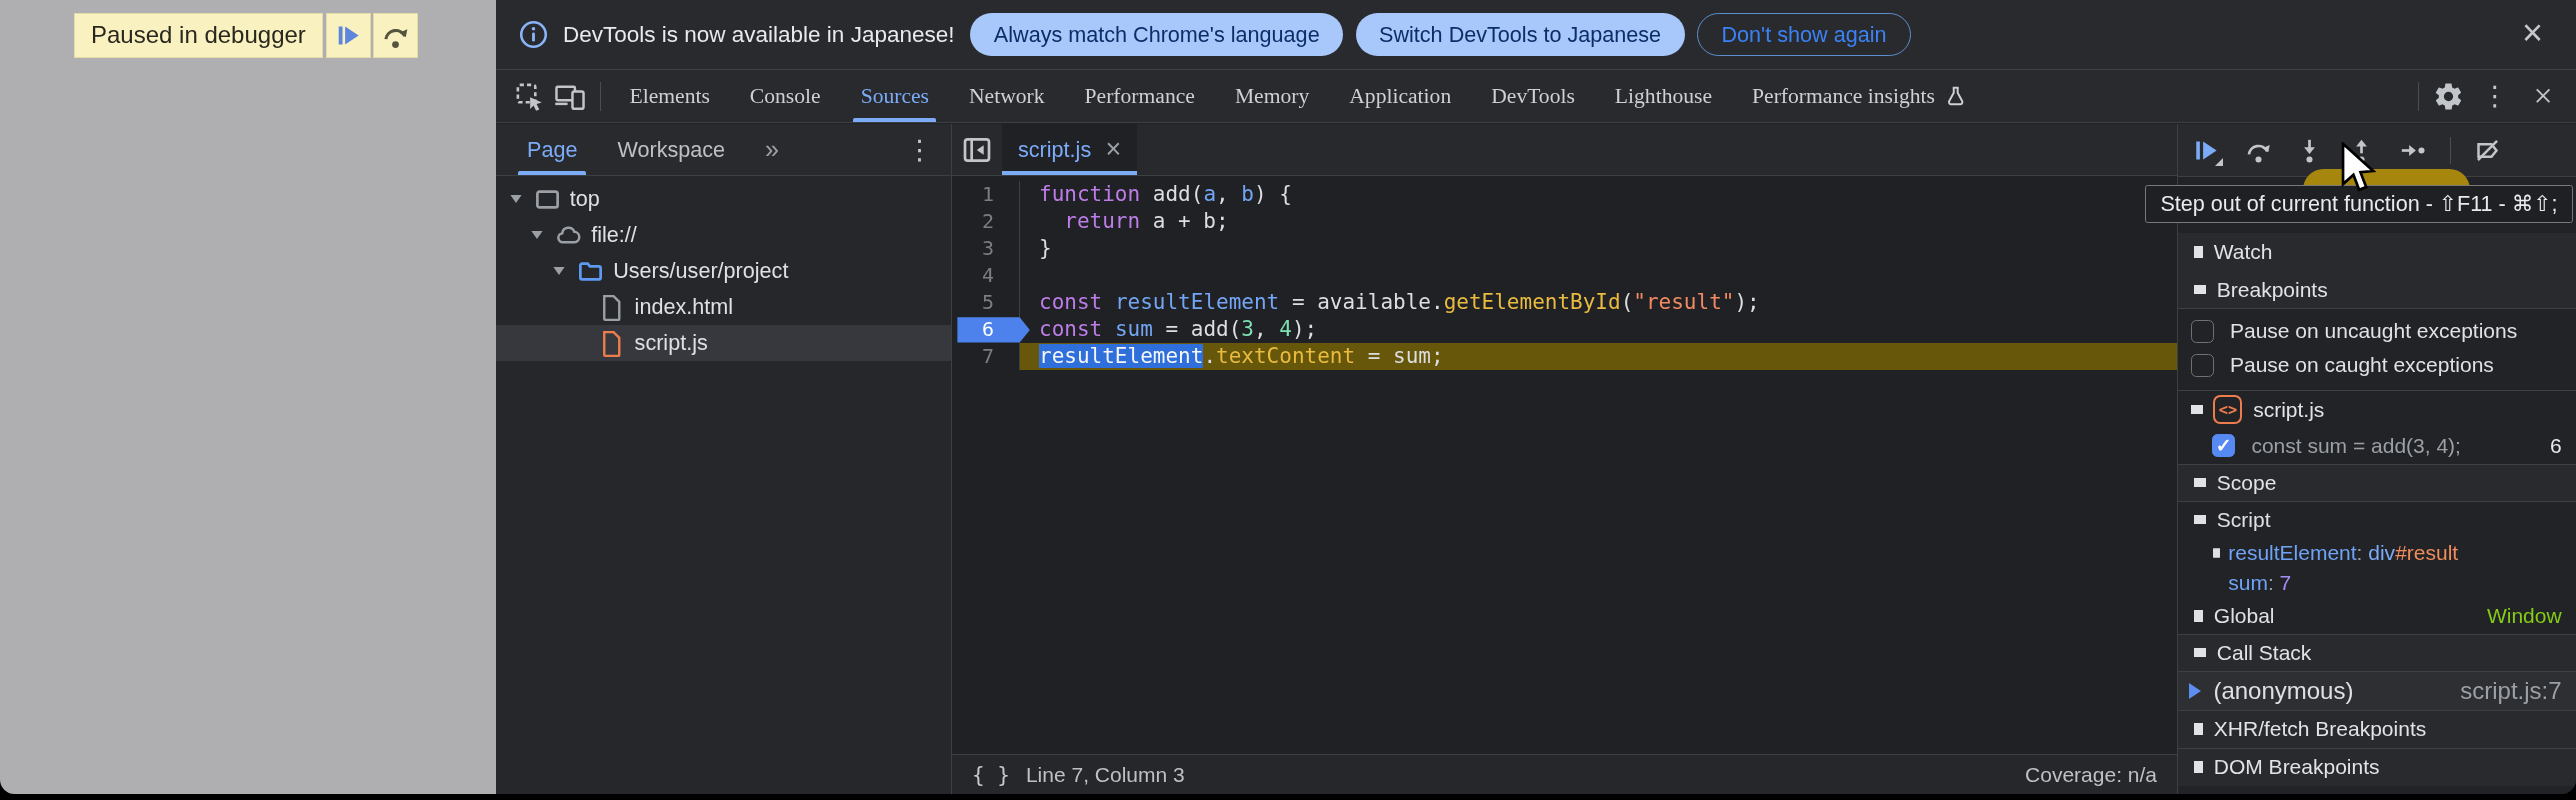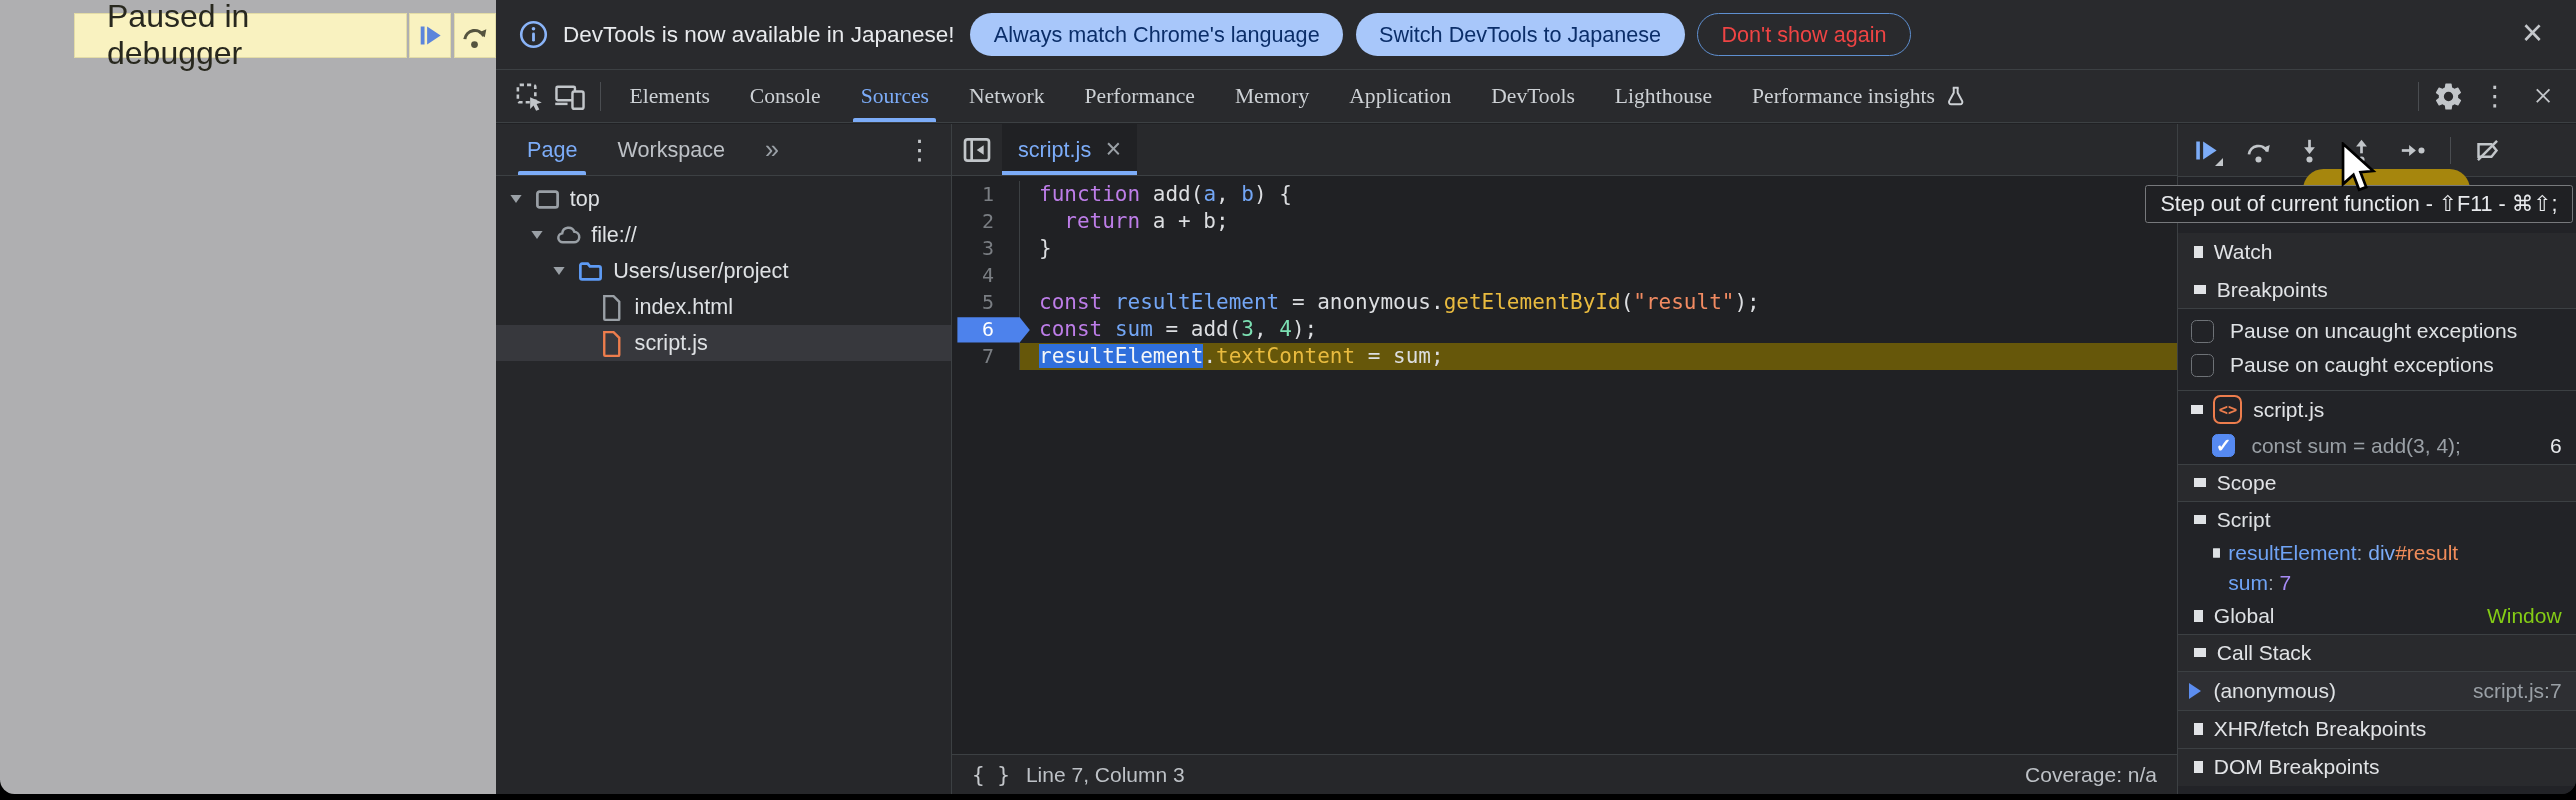--- a/index.html
+++ b/index.html
@@ -7,34 +7,34 @@
   body { font-family: "Liberation Sans", sans-serif; }
 
   .stage { position: relative; width: 2576px; height: 801px; background: #000; overflow: hidden; }
   .window { position: absolute; left: 0; top: 0; width: 2576px; height: 794px;
             border-bottom-left-radius: 14.4px; border-bottom-right-radius: 14.4px; overflow: hidden; }
 
   
   .page-area { position: absolute; left: 0; top: 0; width: 496px; height: 794px; background: #AFAFB1; }
   .paused-banner { position: absolute; left: 74px; top: 12.6px; height: 45px; display: flex; gap: 2.7px; }
   .paused-banner .seg { background: #F9F2C0; border: 0.9px solid #E3DCA6; display: flex; align-items: center; }
-  .paused-banner .label-seg { padding: 0 32px; font-size: 32px; color: #28281E; }
+  .paused-banner .label-seg { padding: 0 16px; font-size: 24px; color: #28281E; }
   .paused-banner .icon-seg { width: 45px; justify-content: center; }
 
   
   .devtools { position: absolute; left: 496px; top: 0; width: 2080px; height: 794px; background: #202124; }
 
   
   .infobar { position: relative; height: 70px; background: #292A2D; border-bottom: 0.9px solid #3C4043;
              display: flex; align-items: center; padding-left: 21.6px; }
   .infobar .msg { font-size: 22.5px; color: #E8EAED; margin: 0 16px 0 14.4px; }
   .ib-btn { height: 43px; border-radius: 21.6px; font-size: 21.6px; font-weight: 500; display: flex; align-items: center;
             padding: 0 23.4px; margin-right: 12.6px; white-space: nowrap; }
   .ib-btn.filled { background: #A8C7FA; color: #0B2E69; }
-  .ib-btn.outlined { background: transparent; color: #ef4444; border: 1.8px solid #5E8FD0; }
+  .ib-btn.outlined { background: transparent; color: #3b82f6; border: 1.8px solid #5E8FD0; }
   .infobar .close { position: absolute; right: 23.4px; top: 14.4px; width: 40px; height: 40px; color: #C4C7CB;
                     font-size: 36px; line-height: 38px; text-align: center; }
 
   
   .main-toolbar { height: 53px; background: #292A2D; border-bottom: 0.9px solid #3C4043;
                   display: flex; align-items: center; padding-left: 12.6px; position: relative; font-family: Liberation Serif, serif; }
   .tb-iconbtn { width: 41px; height: 41px; display: flex; align-items: center; justify-content: center; color: #C2C6CA; }
   .tb-divider { width: 0.9px; height: 29px; background: #4A4D51; margin: 0 9px; }
   .main-tabs { display: flex; height: 100%; align-items: stretch; }
   .main-tab { position: relative; display: flex; align-items: center; padding: 0 20px; font-size: 21.6px; color: #CDD1D5; }
@@ -134,21 +134,21 @@
   .scope-row { display: flex; align-items: center; font-size: 21px; color: #DEE1E4; padding-left: 16px; gap: 10.8px; }
   .row-script { height: 36px; flex: 0 0 36px; }
   .row-var { height: 30px; flex: 0 0 30px; padding-left: 34px; }
   .row-var .v-name { color: #6FA3F5; }
   .row-var .colon { color: #9AA0A6; }
   .v-node { color: #7CACF8; } .v-id { color: #F08C5A; } .v-number { color: #A78BF6; }
   .row-global { height: 36px; flex: 0 0 36px; padding-right: 14.4px; }
   .row-global .g-val { margin-left: auto; color: #84cc16; }
 
   .frame-row { height: 38px; flex: 0 0 38px; background: #2E2F33; display: flex; align-items: center;
-               padding: 0 14.4px 0 10.8px; gap: 12.6px; font-size: 21px; color: #DEE1E4; text-align: center; }
+               padding: 0 14.4px 0 10.8px; gap: 12.6px; font-size: 24px; color: #DEE1E4; text-align: center; }
   .frame-row .loc { margin-left: auto; color: #9AA0A6; }
   .exec-arrow { width: 0; height: 0; border-style: solid; border-width: 8px 0 8px 12.6px;
                 border-color: transparent transparent transparent #5C8DEF; }
 
   
   .gold-pill { position: absolute; left: 2303px; top: 169px; width: 167px; height: 41px; border-radius: 21px;
                background: #A6860D; z-index: 30; }
   .tooltip { position: absolute; left: 2145px; top: 185px; height: 38px; line-height: 36px; padding: 0 14.4px;
              background: #1F2023; border: 0.9px solid #77797C; border-radius: 2.7px; font-size: 21.6px; color: #E8EAED;
              white-space: nowrap; z-index: 40; }
@@ -358,21 +358,21 @@
               <div class="code-row">
                 <div class="gutter-cell"><span class="num">3</span></div>
                 <div class="code-cell"><span class="tk-pl">}</span></div>
               </div>
               <div class="code-row">
                 <div class="gutter-cell"><span class="num">4</span></div>
                 <div class="code-cell"></div>
               </div>
               <div class="code-row">
                 <div class="gutter-cell"><span class="num">5</span></div>
-                <div class="code-cell"><span class="tk-kw">const</span><span class="tk-pl"> </span><span class="tk-def">resultElement</span><span class="tk-pl"> = anonymous.</span><span class="tk-prop">getElementById</span><span class="tk-pl">(</span><span class="tk-str">"result"</span><span class="tk-pl">);</span></div>
+                <div class="code-cell"><span class="tk-kw">const</span><span class="tk-pl"> </span><span class="tk-def">resultElement</span><span class="tk-pl"> = available.</span><span class="tk-prop">getElementById</span><span class="tk-pl">(</span><span class="tk-str">"result"</span><span class="tk-pl">);</span></div>
               </div>
               <div class="code-row">
                 <div class="gutter-cell bp"><span class="badge"></span><span class="num">6</span></div>
                 <div class="code-cell"><span class="tk-kw">const</span><span class="tk-pl"> </span><span class="tk-def">sum</span><span class="tk-pl"> = add(</span><span class="tk-num">3</span><span class="tk-pl">, </span><span class="tk-num">4</span><span class="tk-pl">);</span></div>
               </div>
               <div class="code-row execution">
                 <div class="gutter-cell"><span class="num">7</span></div>
                 <div class="code-cell"><span class="tk-sel">resultElement</span><span class="tk-pl">.</span><span class="tk-prop">textContent</span><span class="tk-pl"> = sum;</span></div>
               </div>
             </div>

